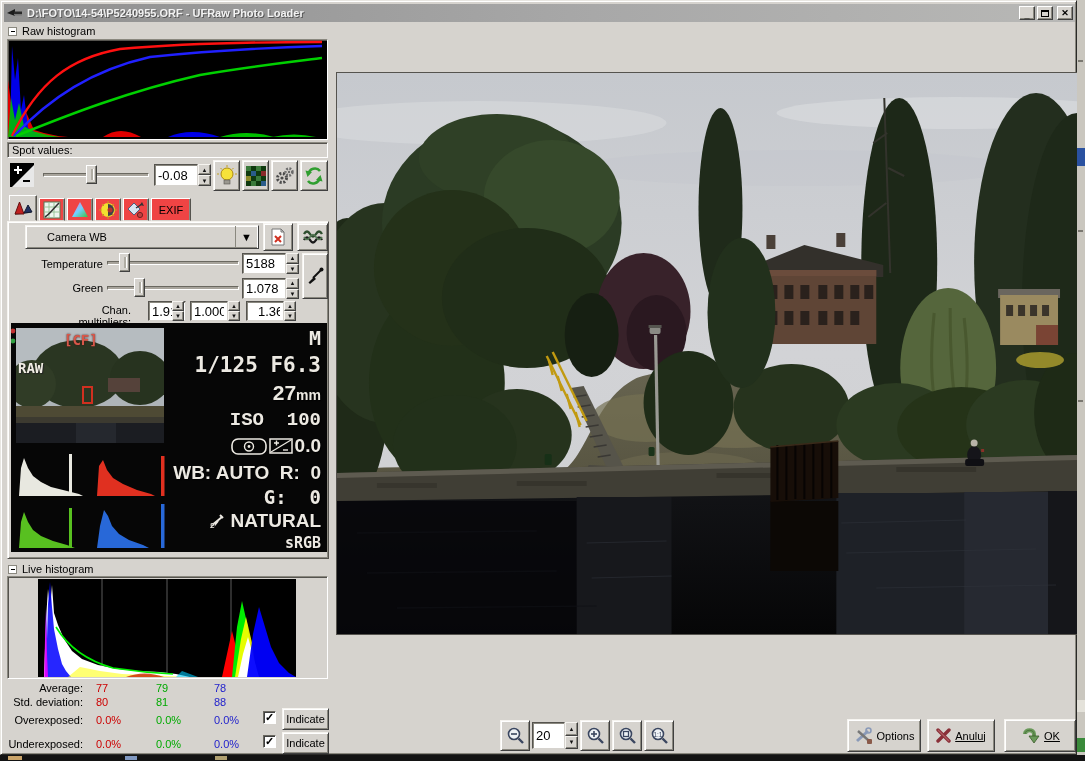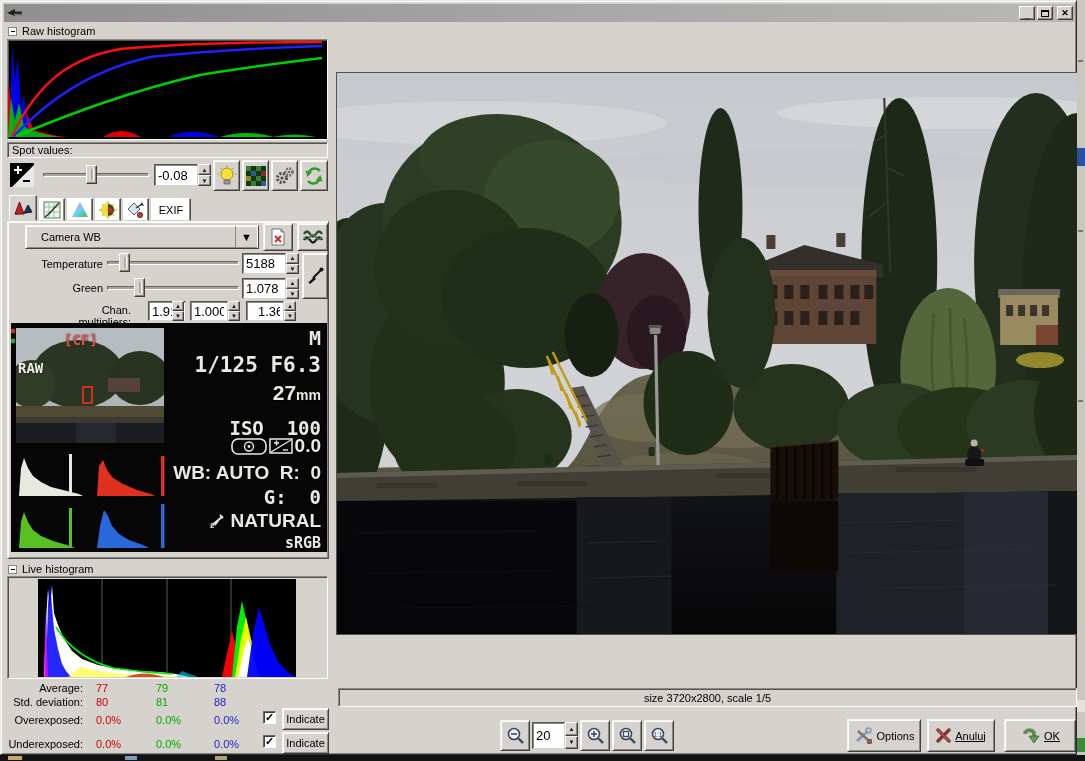--- a/index.html
+++ b/index.html
@@ -27,41 +27,42 @@
     box-shadow:inset -1px -1px 0 #8a887f;font-size:6px;line-height:1;display:flex;align-items:center;justify-content:center;color:#111;}
   .track{position:absolute;height:4px;background:#a8a49c;border:1px solid;border-color:#6a6860 #fff #fff #6a6860;}
   .handle{position:absolute;width:11px;height:19px;background:#d6d3ce;border:1px solid;border-color:#fff #404040 #404040 #fff;
     box-shadow:inset -1px -1px 0 #8a887f;}
   .handle:after{content:"";position:absolute;left:4px;top:3px;bottom:3px;width:2px;background:#b0ada4;border-right:1px solid #fff;}
   .expander{display:flex;align-items:center;gap:5px;}
   .expbox{width:9px;height:9px;background:#fff;border:1px solid #8a887f;position:relative;}
   .expbox:after{content:"";position:absolute;left:2px;top:3px;width:4px;height:1px;background:#000;}
   .tab{position:absolute;top:194px;height:26px;background:#d6d3ce;border:1px solid;border-color:#fff #55534e #d6d3ce #fff;
     box-shadow:inset -1px 0 0 #8a887f;display:flex;align-items:center;justify-content:center;}
-  .tab.inactive{top:197px;height:23px;background:#ffffff;}
+  .tab.inactive{top:197px;height:23px;background:#ef4444;}
   .chk{width:13px;height:13px;background:#fff;border:1px solid;border-color:#6a6860 #fff #fff #6a6860;
     box-shadow:inset 1px 1px 0 #404040;display:flex;align-items:center;justify-content:center;font-size:11px;font-weight:bold;}
   .lcd-line{position:absolute;right:6px;color:#ece9e2;font-family:"DejaVu Sans Mono",monospace;font-weight:bold;
     text-shadow:1px 1px 1px #000;white-space:pre;text-align:right;}
   .statlbl{position:absolute;left:4px;width:78px;text-align:right;}
   .statval{position:absolute;width:48px;text-align:left;font-weight:normal;}
 </style>
 </head>
 <body>
 
 <div class="screen">
 
   <div class="window">
 
     <div class="titlebar">
       <svg width="17" height="14">
           <polygon points="9,3 1,7 9,10" fill="#1c1c1c"></polygon>
           <rect x="8" y="5.5" width="8" height="3" fill="#2a2a2a"></rect>
           <rect x="8" y="8" width="8" height="1.5" fill="#777"></rect>
         </svg>
+      <span class="title-text">D:\FOTO\14-54\P5240955.ORF - UFRaw Photo Loader</span>
       <div style="margin-left:auto;display:flex;">
         <div class="winbtn">
             <span style="margin-top:5px;">_</span>
           </div>
         <div class="winbtn">
             <span style="border:1px solid #000;border-top-width:2px;width:8px;height:7px;display:block;"></span>
           </div>
         <div class="winbtn" style="margin-left:4px;">
             <span>✕</span>
           </div>
@@ -187,21 +188,21 @@
           <polygon points="15,1 17,5 13,4" fill="#333"></polygon>
           <circle cx="13" cy="14" r="2.6" fill="#c04040" stroke="#702020"></circle>
         </svg>
     </div>
     <div class="tab inactive" style="left:150px;width:40px;">
       <span>EXIF</span>
     </div>
 
     <div class="abs raised" style="left:6px;top:220px;width:322px;height:338px;"></div>
 
-    <div class="abs btn" style="left:24px;top:224px;width:234px;height:24px;justify-content:flex-end;padding-left:15px;">
+    <div class="abs btn" style="left:24px;top:224px;width:234px;height:24px;justify-content:flex-end;padding-left:21px;">
       <span>Camera WB</span>
       <span style="margin-left:auto;border-left:1px solid #8a887f;height:100%;display:flex;align-items:center;padding:0 5px;border-right:1px solid #fff;">▼</span>
     </div>
     <div class="abs btn" style="left:262px;top:222px;width:30px;height:28px;">
       <svg width="18" height="20">
           <polygon points="3,2 12,2 15,5 15,18 3,18" fill="#fff" stroke="#777"></polygon>
           <polygon points="12,2 12,5 15,5" fill="#d0d0d0" stroke="#777"></polygon>
           <path d="M6,9 l6,6 M12,9 l-6,6" stroke="#d03020" stroke-width="2"></path>
         </svg>
     </div>
@@ -285,21 +286,21 @@
           <rect x="60" y="95" width="40" height="20" fill="#25282e"></rect>
         </svg>
         <span class="abs" style="left:48px;top:4px;color:#d8584a;font-family:'DejaVu Sans Mono',monospace;font-weight:bold;font-size:14px;text-shadow:0 0 2px #401010;">[CF]</span>
         <span class="abs" style="left:2px;top:32px;color:#f0ede4;font-family:'DejaVu Sans Mono',monospace;font-weight:bold;font-size:14px;text-shadow:1px 1px 1px #222;">RAW</span>
         <div class="abs" style="left:66px;top:58px;width:11px;height:18px;border:2px solid #d03020;"></div>
       </div>
 
       <div class="lcd-line" style="top:3px;font-size:20px;">M</div>
       <div class="lcd-line" style="top:30px;font-size:21px;">1/125 F6.3</div>
       <div class="lcd-line" style="top:58px;font-size:21px;"><span>27</span><span style="font-size:14px;">mm</span></div>
-      <div class="lcd-line" style="top:94px;font-size:19px;">ISO  100</div>
+      <div class="lcd-line" style="top:86px;font-size:19px;font-family:Liberation Mono, monospace;">ISO  100</div>
       <div class="lcd-line" style="top:112px;font-size:19px;display:flex;align-items:center;gap:2px;">
         <svg width="36" height="17">
             <rect x="1" y="1" width="34" height="15" rx="6" fill="none" stroke="#ece9e2" stroke-width="1.6"></rect>
             <circle cx="18" cy="8.5" r="4.5" fill="none" stroke="#ece9e2" stroke-width="1.4"></circle>
             <circle cx="18" cy="8.5" r="1.4" fill="#ece9e2"></circle>
           </svg>
         <svg width="24" height="16">
             <rect x="1" y="1" width="22" height="14" fill="none" stroke="#ece9e2" stroke-width="1.5"></rect>
             <line x1="22" y1="2" x2="2" y2="14" stroke="#ece9e2" stroke-width="1.2"></line>
             <path d="M5,5 h5 M7.5,2.5 v5" stroke="#ece9e2" stroke-width="1.4"></path>
@@ -563,23 +564,20 @@
           </g>
         <line x1="434" y1="374" x2="502" y2="368" stroke="#3a2a1a" stroke-width="1.6"></line>
 
         <ellipse cx="638" cy="382" rx="7" ry="9" fill="#15151a"></ellipse>
         <circle cx="638" cy="370" r="3.5" fill="#b8b4a8"></circle>
         <rect x="629" y="386" width="19" height="7" rx="2" fill="#0f0f13"></rect>
         <rect x="645" y="376" width="3" height="3" fill="#8a3028"></rect>
       </svg>
     </div>
 
-    <div class="abs sunken" style="left:337px;top:687px;width:739px;height:19px;background:#d6d3ce;display:flex;align-items:center;justify-content:center;">
-      <span>size 3720x2800, scale 1/5</span>
-    </div>
 
     <div class="abs btn" style="left:499px;top:719px;width:30px;height:31px;">
       <svg width="19" height="19">
           <circle cx="8" cy="8" r="5.5" fill="#eef2f6" stroke="#3a4660" stroke-width="1.6"></circle>
           <line x1="12.5" y1="12.5" x2="17" y2="17" stroke="#3a4660" stroke-width="2.4"></line>
           <line x1="5" y1="8" x2="11" y2="8" stroke="#3a4660" stroke-width="1.6"></line>
         </svg>
     </div>
     <div class="abs inbox" style="left:531px;top:721px;width:33px;height:27px;">
       <input value="20" style="">

